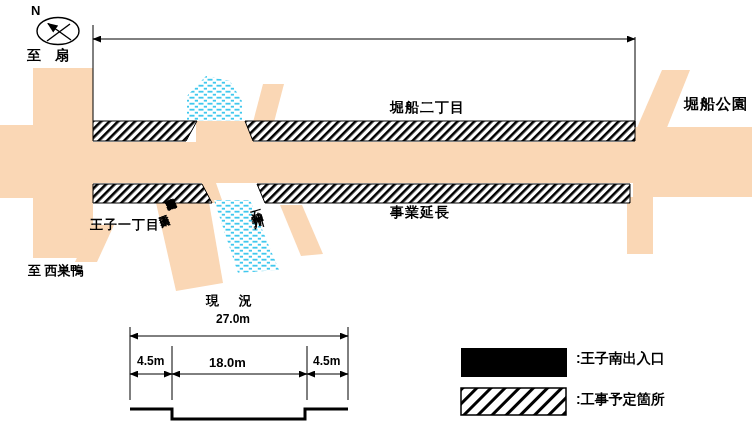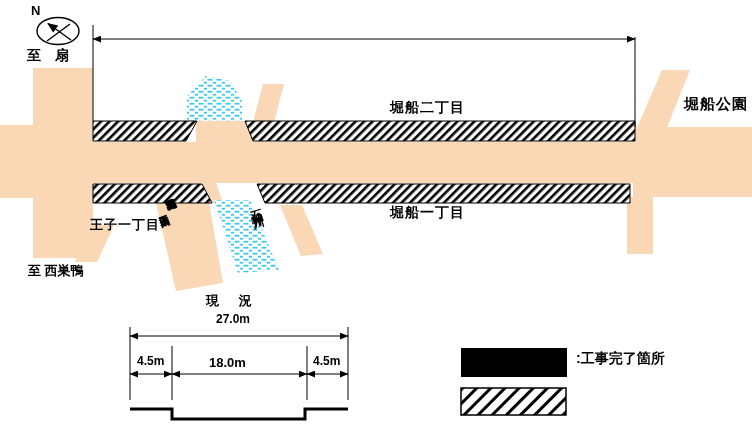--- a/index.html
+++ b/index.html
@@ -113,32 +113,33 @@
 
     <g>
       <rect x="461" y="348" width="106" height="29" fill="#000000"></rect>
       <rect x="461" y="388" width="105" height="27" fill="url(#hatchL)" stroke="#000" stroke-width="1.5"></rect>
     </g>
   </svg>
 
   <div class="lbl n-label">N</div>
   <div class="lbl to-ogi">至 扇</div>
   <div class="lbl horifune2">堀船二丁目</div>
-  <div class="lbl horifune1">堀船一丁目</div>
+  <div class="lbl horifune1">事業延長</div>
   <div class="lbl horifune-park">堀船公園</div>
   <div class="lbl oji1">王子一丁目</div>
   <div class="lbl to-nishisugamo">至 西巣鴨</div>
   <div class="lbl vtext river-label">石神井川</div>
 
   <div class="lbl vtext ramp-label">
     <span class="l1">首都高速中央環状線</span>
     <span class="l2">王子南出入口</span>
   </div>
 
   <div class="lbl cs-title">現 況</div>
   <div class="lbl cs-total">27.0m</div>
   <div class="lbl cs-left">4.5m</div>
   <div class="lbl cs-mid">18.0m</div>
   <div class="lbl cs-right">4.5m</div>
 
-  <div class="lbl legend-completed">:工事完了箇所</div>
+  <div class="lbl legend-completed">:王子南出入口</div>
+  <div class="lbl legend-planned">:工事予定箇所</div>
 
 </div>
 
 </body></html>

